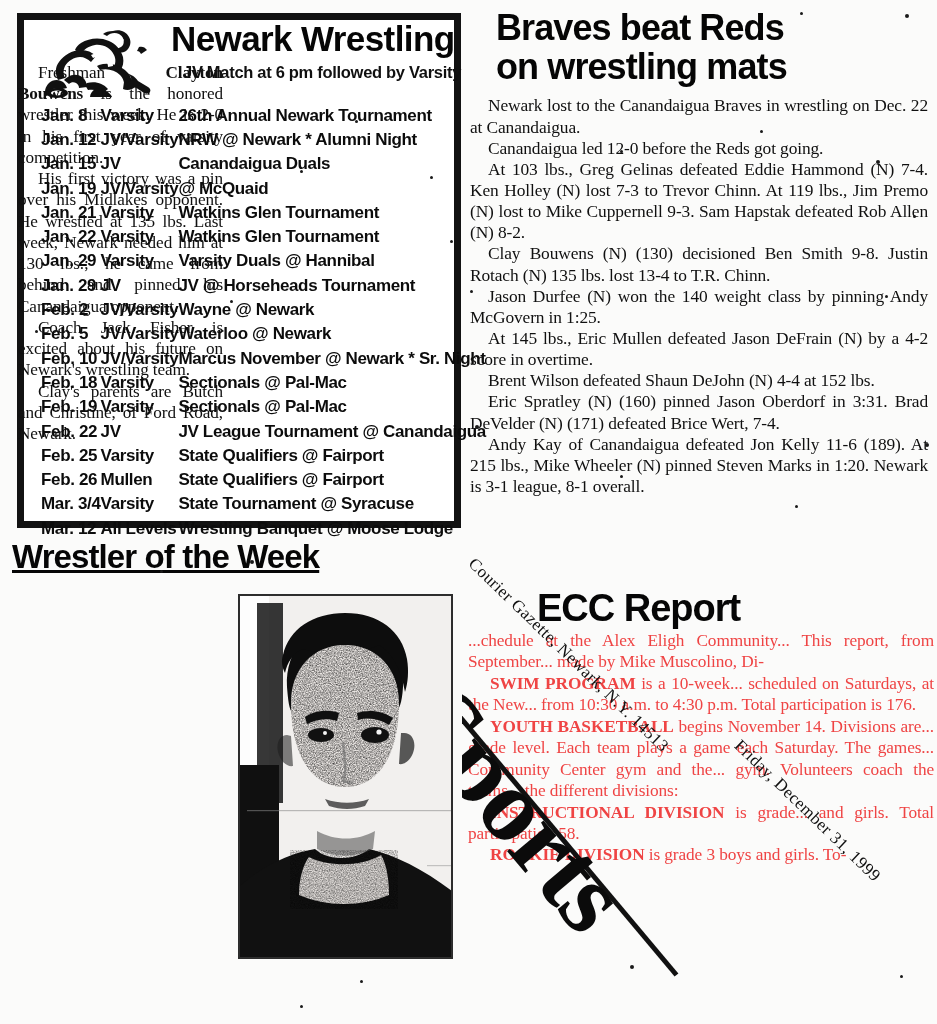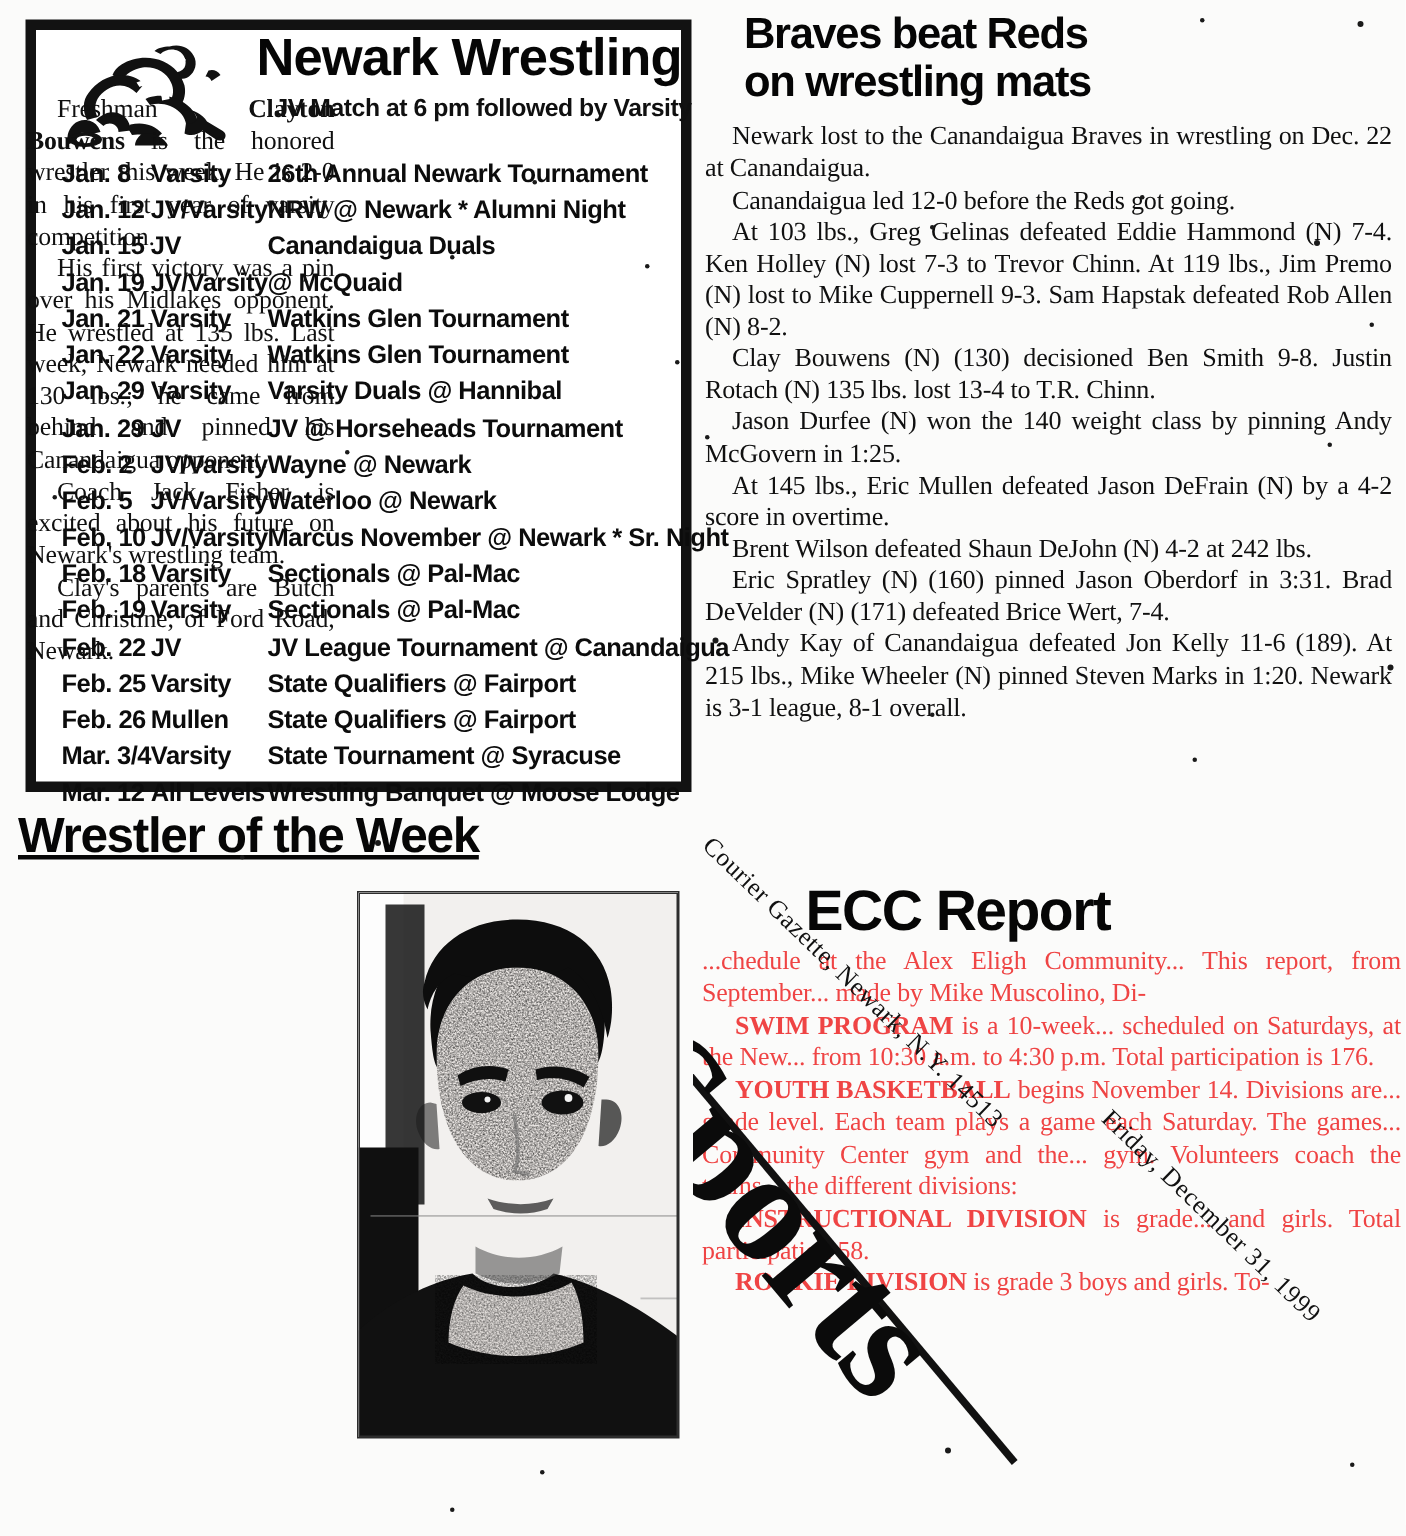--- a/index.html
+++ b/index.html
@@ -100,21 +100,21 @@
   
   #braves-article {
     position: absolute;
     left: 470px;
     top: 8px;
     width: 458px;
   }
   #braves-headline {
     font-family: "Liberation Sans", sans-serif;
     font-weight: bold;
-    font-size: 29px;
+    font-size: 36px;
     line-height: 1.09;
     letter-spacing: -0.9px;
     color: #050505;
     margin: 0 0 9px 26px;
   }
   .body-text {
     font-family: "Liberation Serif", serif;
     font-size: 17.4px;
     line-height: 1.215;
     text-align: justify;
@@ -404,21 +404,21 @@
       <span>Braves beat Reds</span><br>
       <span>on wrestling mats</span>
     </h1>
     <div class="body-text" id="braves-body">
         <p>Newark lost to the Canandaigua Braves in wrestling on Dec. 22 at Canandaigua.</p>
         <p>Canandaigua led 12-0 before the Reds got going.</p>
         <p>At 103 lbs., Greg Gelinas defeated Eddie Hammond (N) 7-4. Ken Holley (N) lost 7-3 to Trevor Chinn. At 119 lbs., Jim Premo (N) lost to Mike Cuppernell 9-3. Sam Hapstak defeated Rob Allen (N) 8-2.</p>
         <p>Clay Bouwens (N) (130) decisioned Ben Smith 9-8. Justin Rotach (N) 135 lbs. lost 13-4 to T.R. Chinn.</p>
         <p>Jason Durfee (N) won the 140 weight class by pinning Andy McGovern in 1:25.</p>
         <p>At 145 lbs., Eric Mullen defeated Jason DeFrain (N) by a 4-2 score in overtime.</p>
-        <p>Brent Wilson defeated Shaun DeJohn (N) 4-2 at 242 lbs.</p>
+        <p>Brent Wilson defeated Shaun DeJohn (N) 4-4 at 152 lbs.</p>
         <p>Eric Spratley (N) (160) pinned Jason Oberdorf in 3:31. Brad DeVelder (N) (171) defeated Brice Wert, 7-4.</p>
         <p>Andy Kay of Canandaigua defeated Jon Kelly 11-6 (189). At 215 lbs., Mike Wheeler (N) pinned Steven Marks in 1:20. Newark is 3-1 league, 8-1 overall.</p>
       </div>
   </div>
 
   <div id="wotw-section">
     <h1 id="wotw-headline">Wrestler of the Week</h1>
   </div>
 
   <div id="wotw-body">

